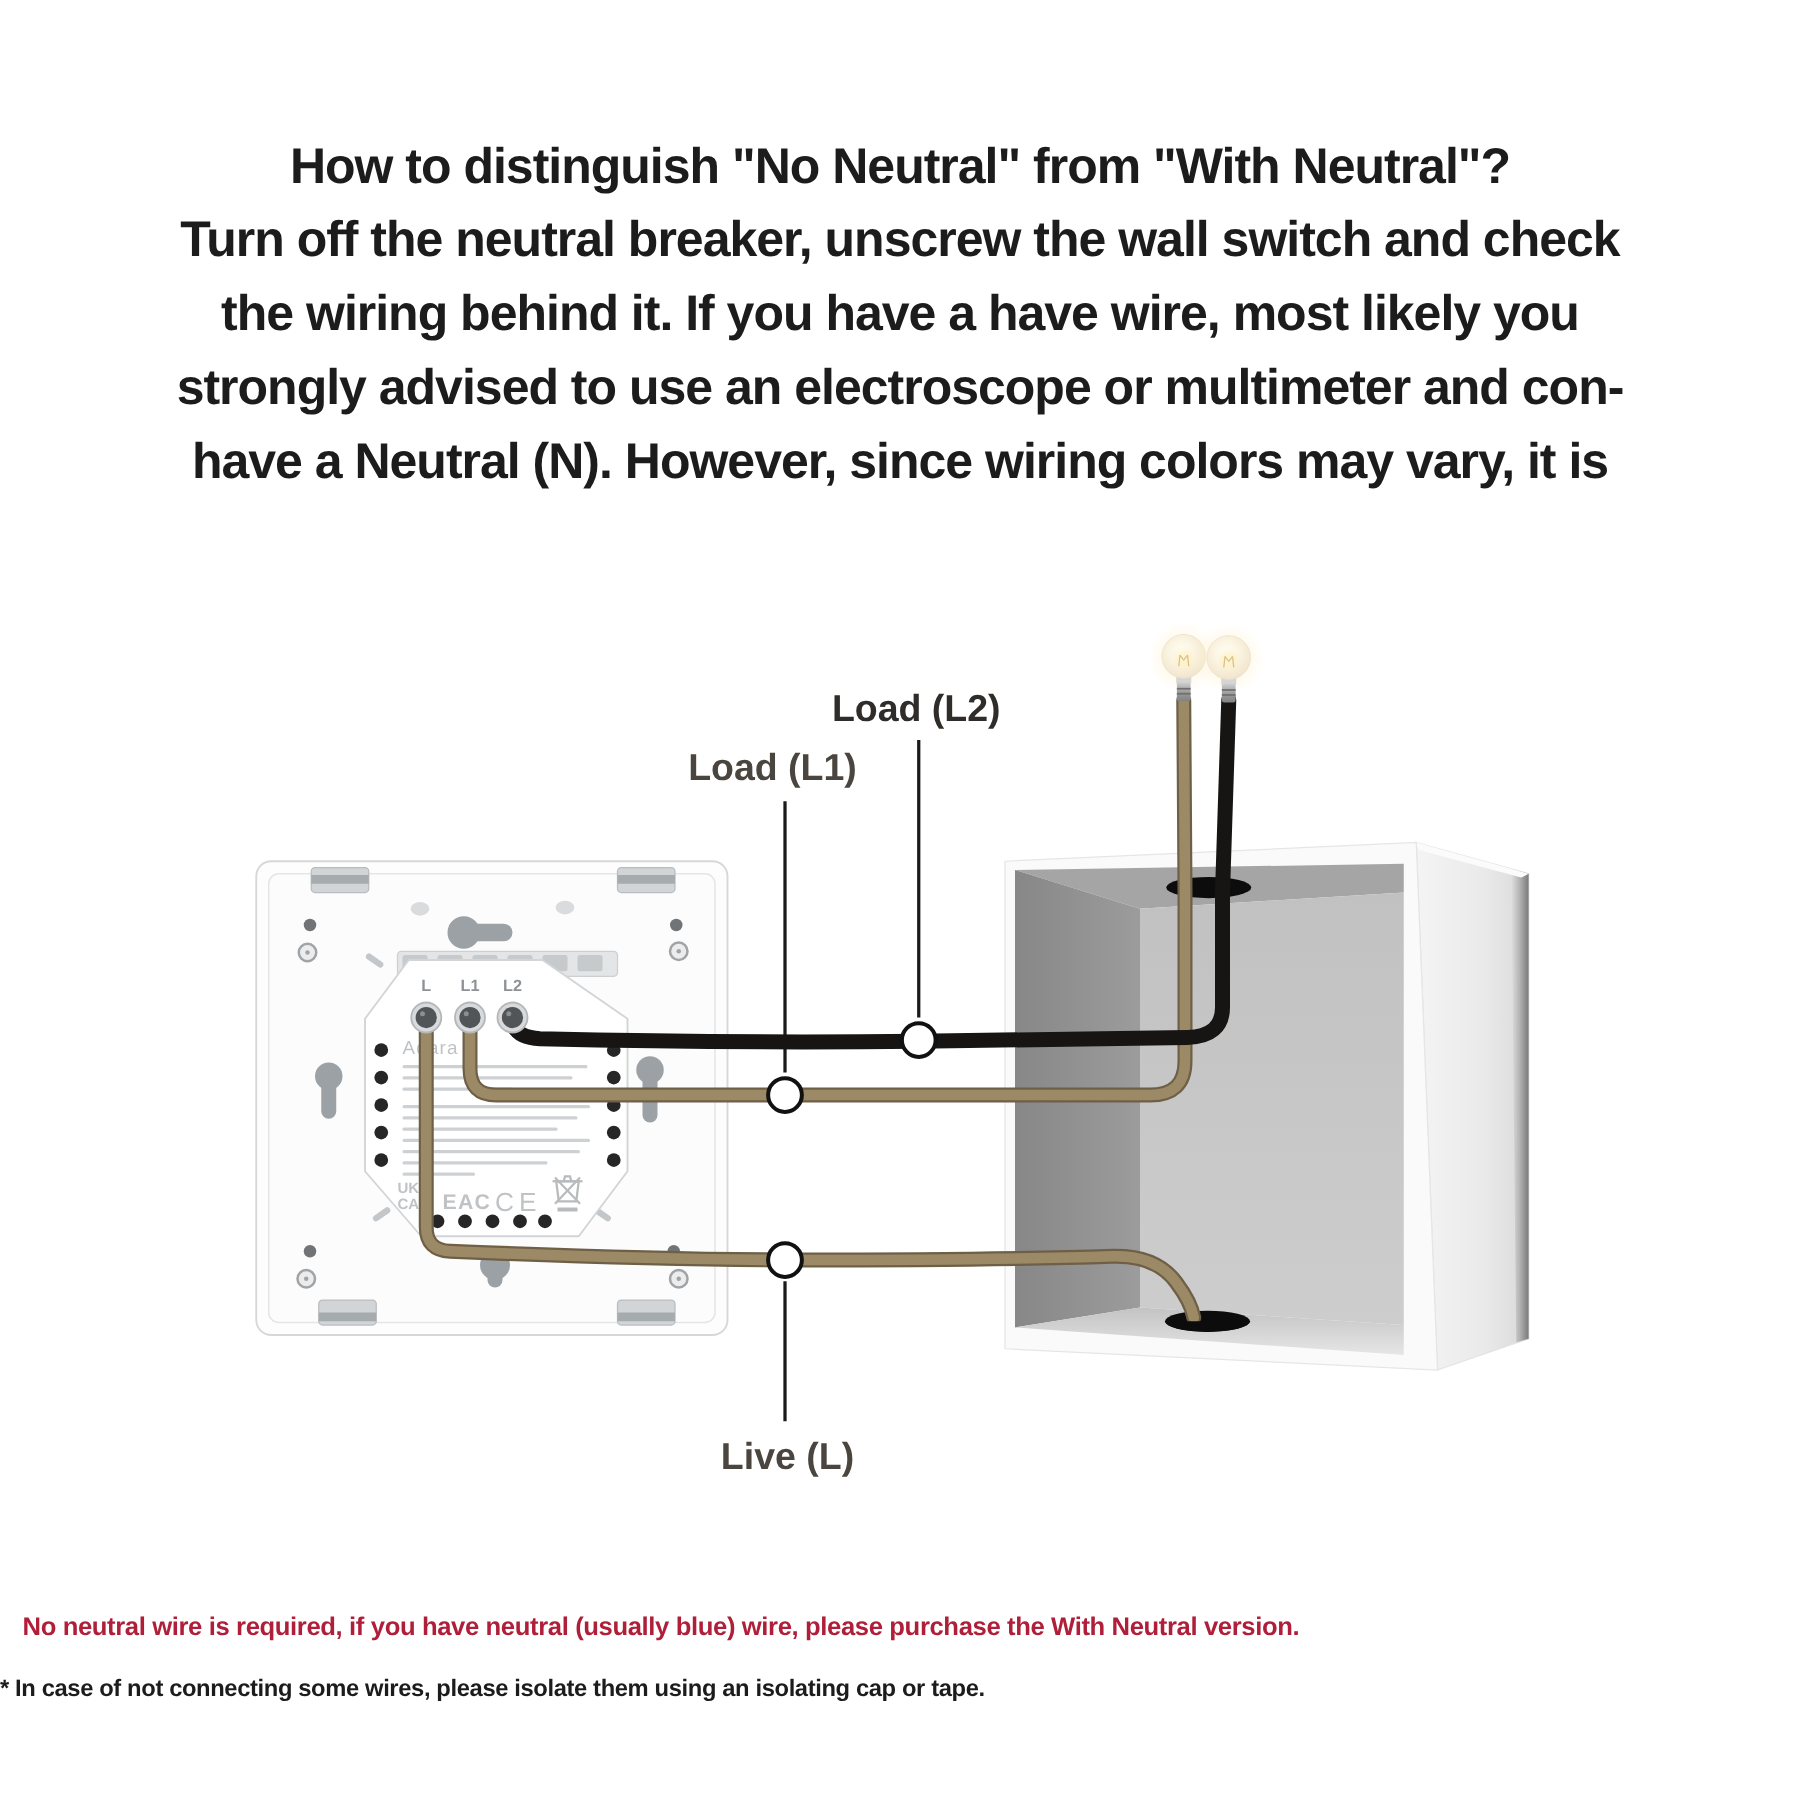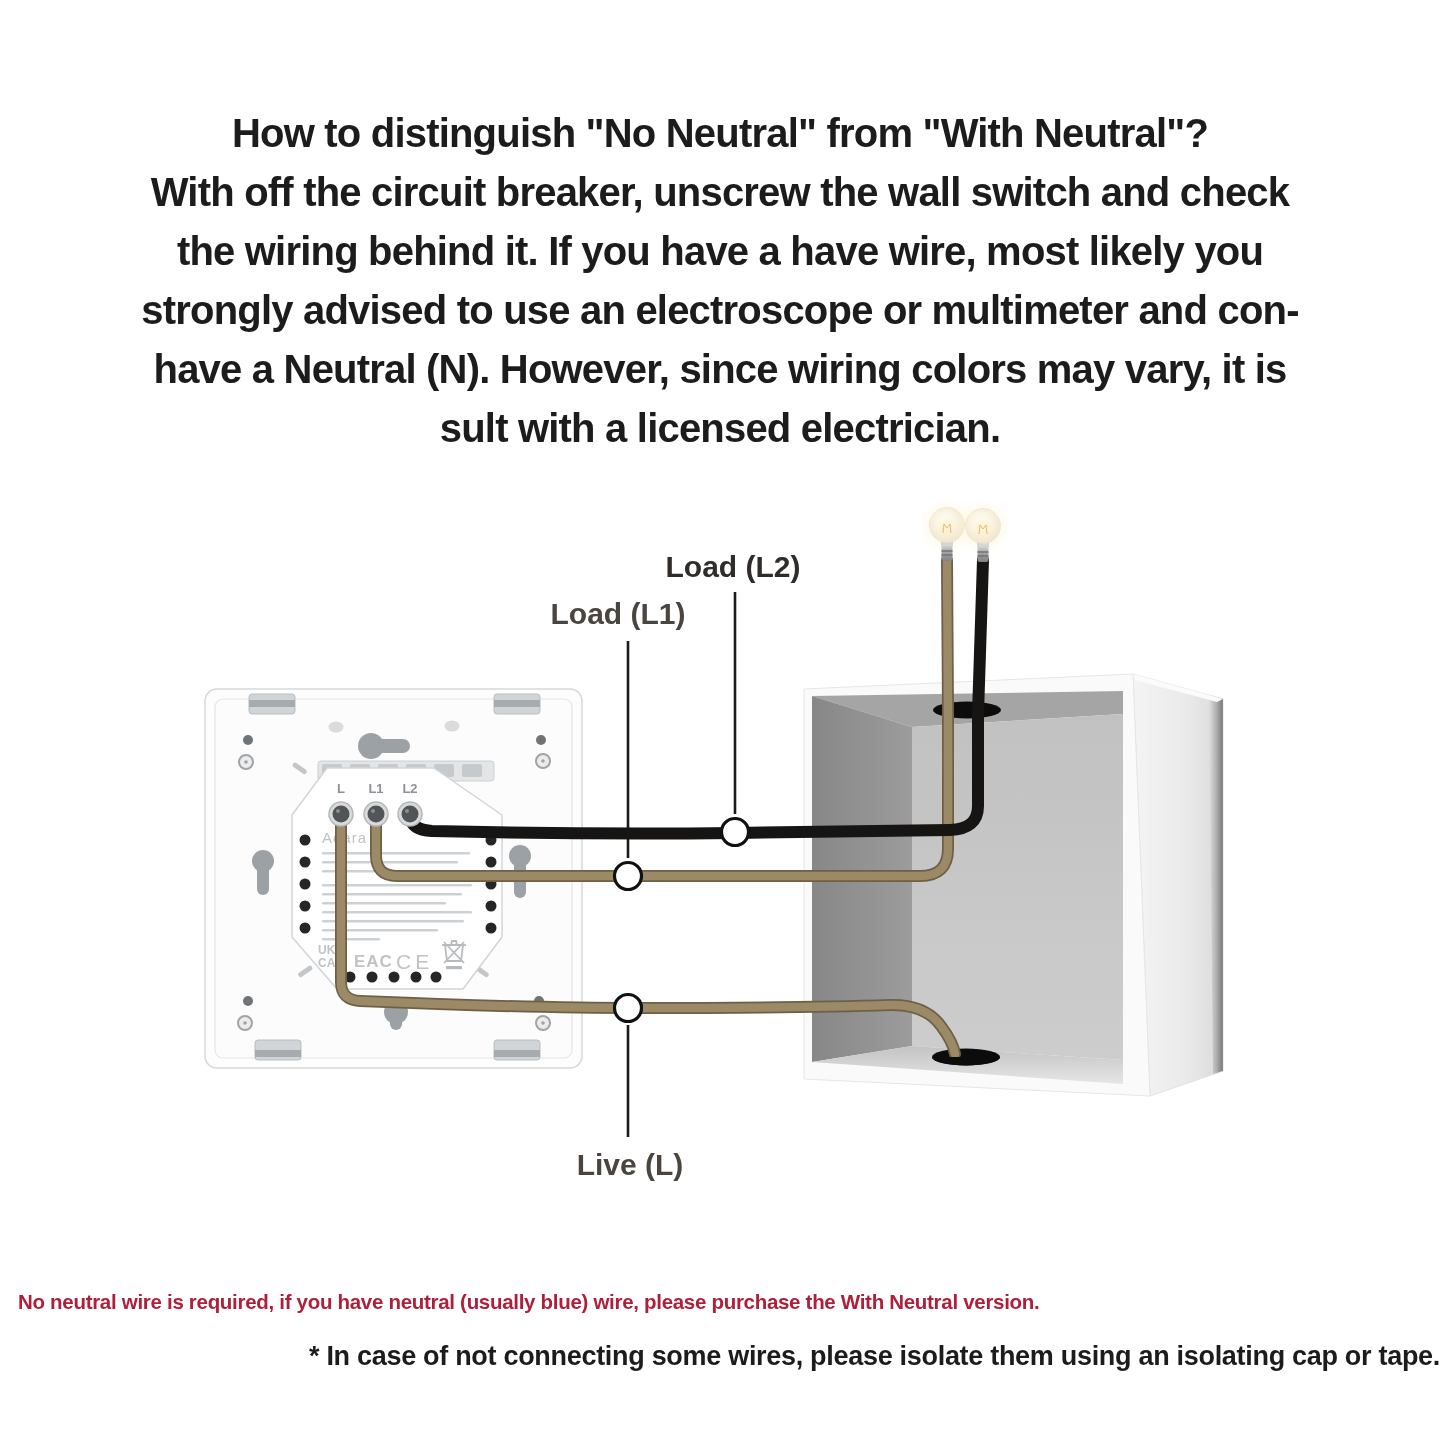--- a/index.html
+++ b/index.html
@@ -3,40 +3,39 @@
 <meta charset="utf-8">
 <style>
   html,body{margin:0;padding:0;background:#ffffff;}
   .page{position:relative;width:1440px;height:1440px;background:#ffffff;overflow:hidden;
         font-family:"Liberation Sans", sans-serif;}
   .title-block{position:absolute;left:0;top:104px;width:1440px;text-align:center;}
   .title-line{font-size:40px;font-weight:bold;line-height:59px;letter-spacing:-0.8px;white-space:nowrap;}
   .diagram-svg{position:absolute;left:0;top:0;width:1440px;height:1440px;}
   .footer-warning{position:absolute;left:18px;top:1290px;width:1440px;text-align:left;
         font-size:20.5px;font-weight:bold;letter-spacing:-0.3px;white-space:nowrap;}
-  .footer-note{position:absolute;left:0;top:1341px;width:1440px;text-align:right;
-        font-size:27px;font-weight:bold;letter-spacing:-0.3px;white-space:nowrap;}
+  .footer-note{position:absolute;left:0;top:1341px;width:1440px;text-align:left;
+        font-size:19px;font-weight:bold;letter-spacing:-0.3px;white-space:nowrap;}
   text{font-family:"Liberation Sans", sans-serif;}
   .callout-label{font-size:30px;font-weight:bold;}
   .terminal-label{font-size:13px;font-weight:bold;}
   .brand-label{font-size:15px;letter-spacing:1px;}
   .cert-text{font-weight:bold;}
 </style>
 </head>
 <body>
 
 <div class="page">
 
   <div class="title-block" style="color: rgb(28, 28, 28);">
     <div class="title-line">How to distinguish "No Neutral" from "With Neutral"?</div>
-    <div class="title-line">With off the circuit breaker, unscrew the wall switch and check</div>
+    <div class="title-line">Turn off the neutral breaker, unscrew the wall switch and check</div>
     <div class="title-line">the wiring behind it. If you have a have wire,  most likely you</div>
     <div class="title-line">strongly advised  to use an electroscope or multimeter and con-</div>
     <div class="title-line">have a Neutral (N). However, since wiring colors may vary, it is</div>
-    <div class="title-line">sult with a licensed electrician.</div>
   </div>
 
   <svg class="diagram-svg" viewBox="0 0 1440 1440">
     <defs>
       <linearGradient id="sideGrad" x1="0" y1="0" x2="1" y2="0">
         <stop offset="0" stop-color="#f4f4f4"></stop>
           <stop offset="0.6" stop-color="#eaeaea"></stop>
         <stop offset="0.92" stop-color="#dcdcdc"></stop>
           <stop offset="1" stop-color="#c4c4c4"></stop>
       </linearGradient>

